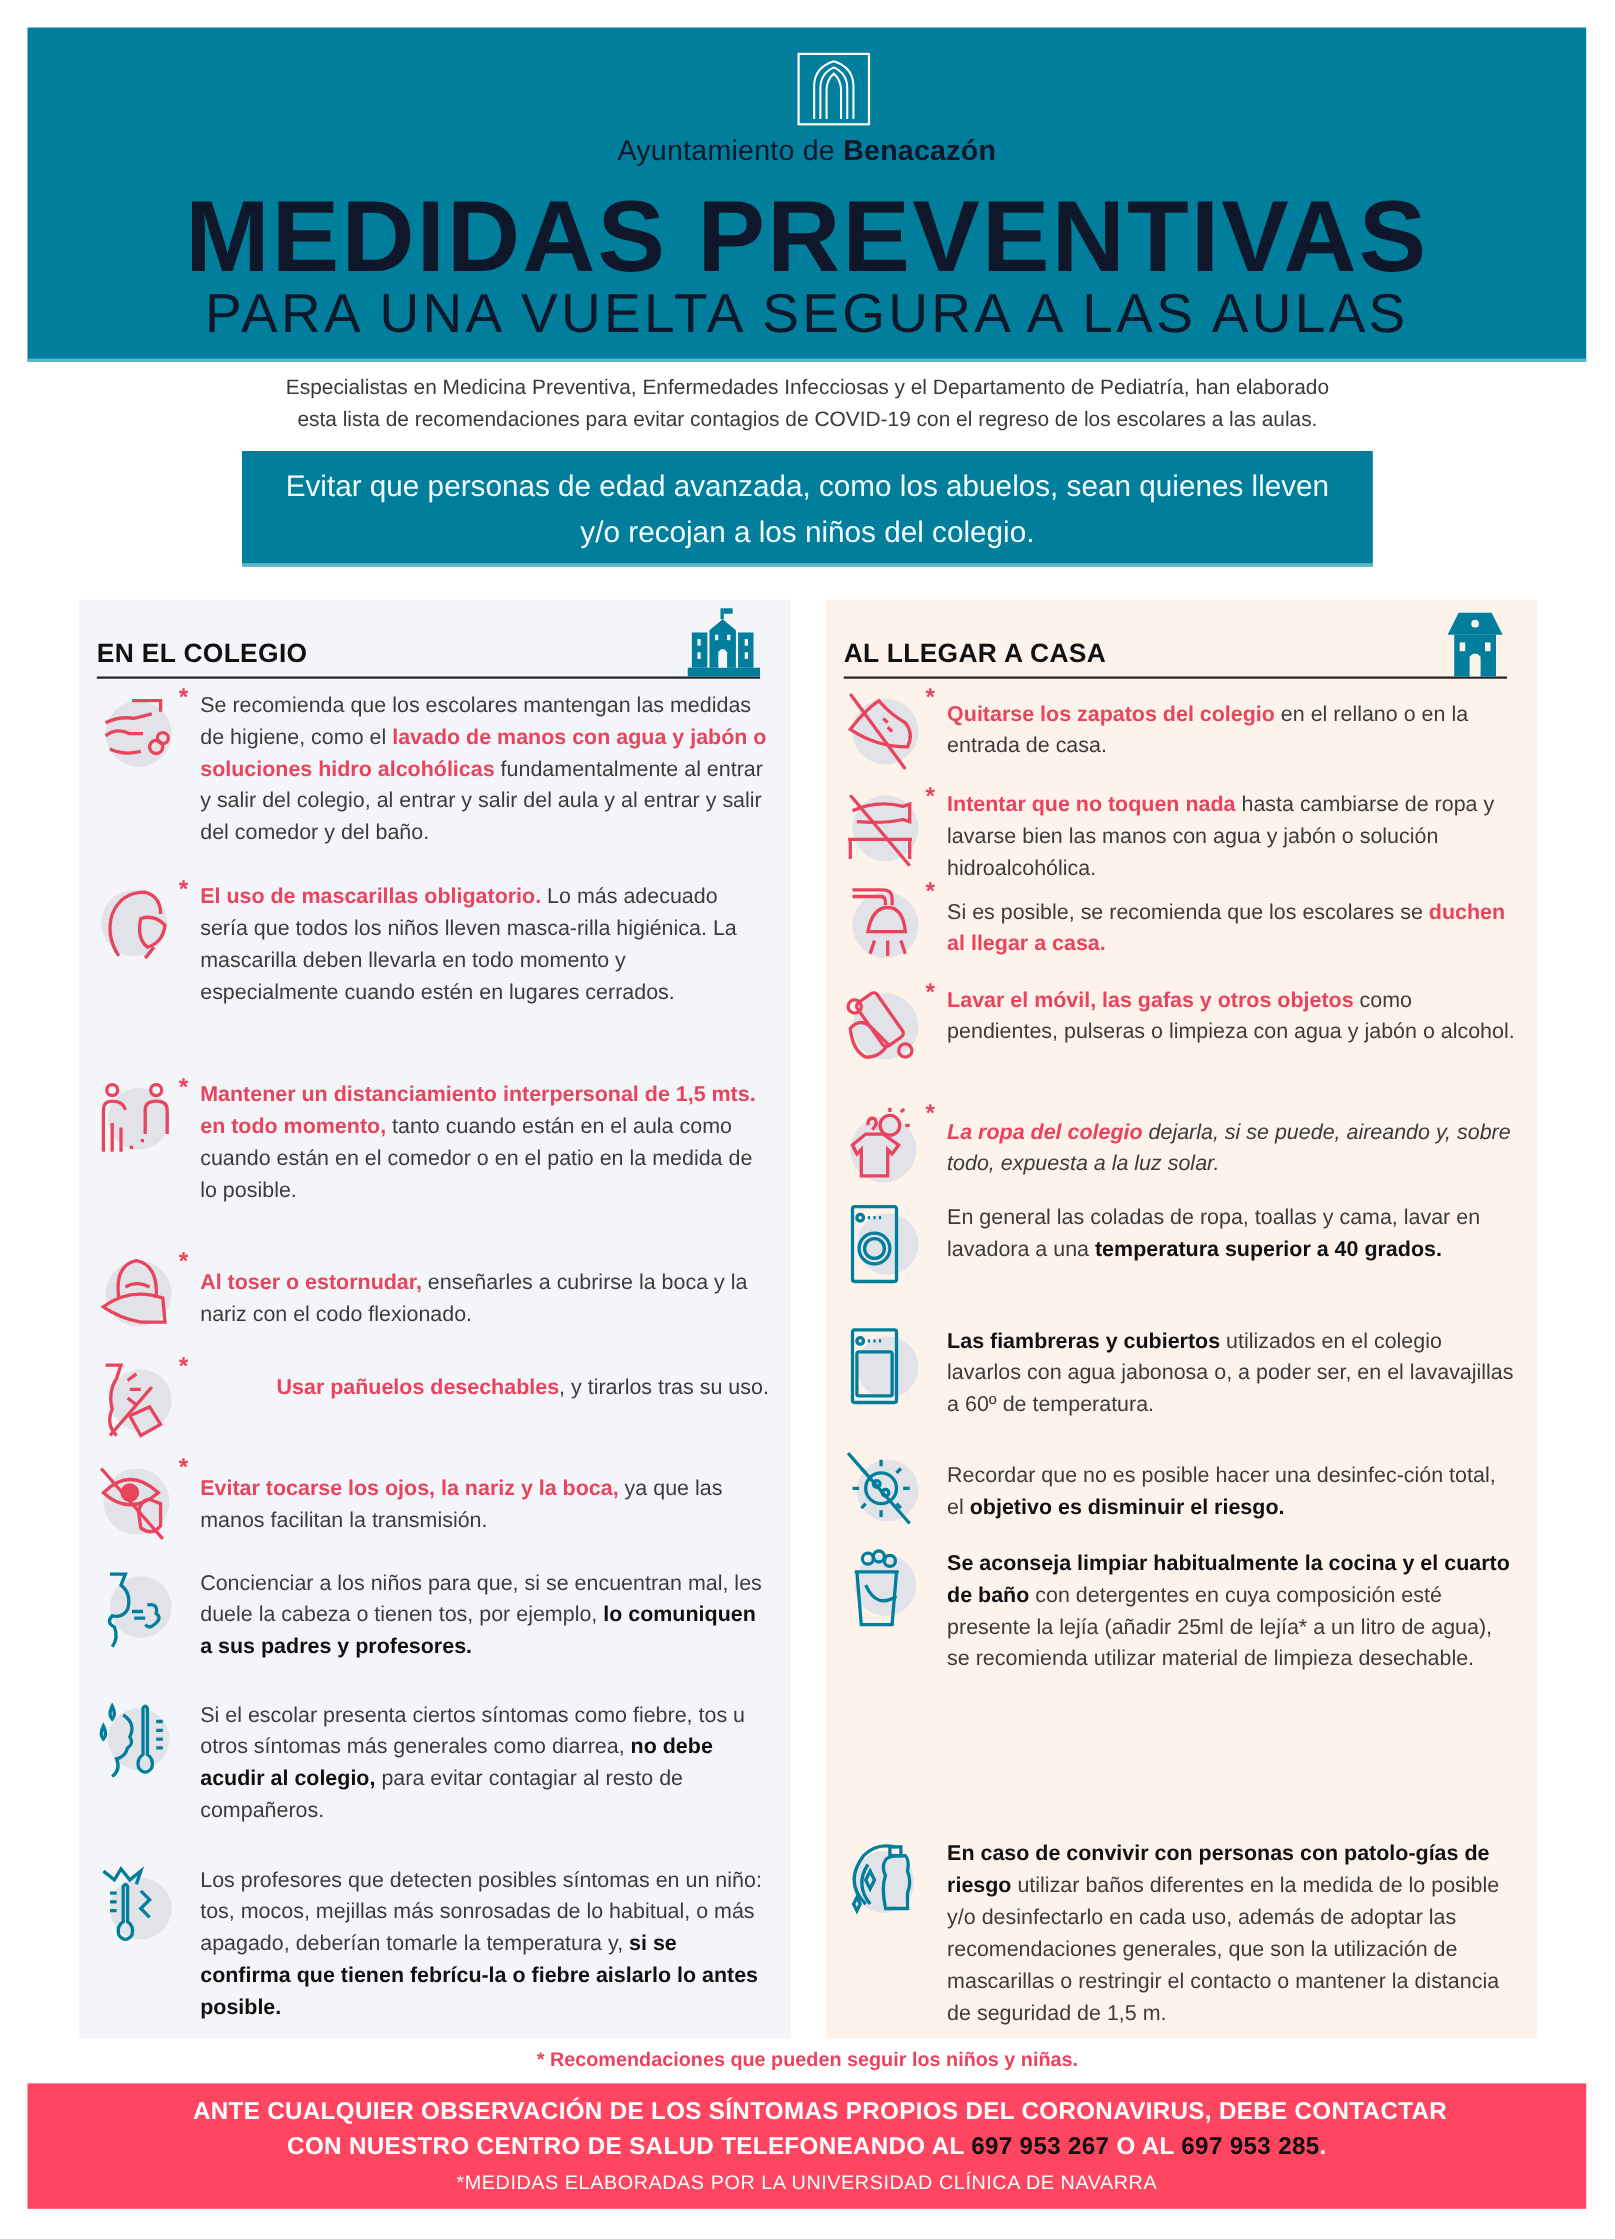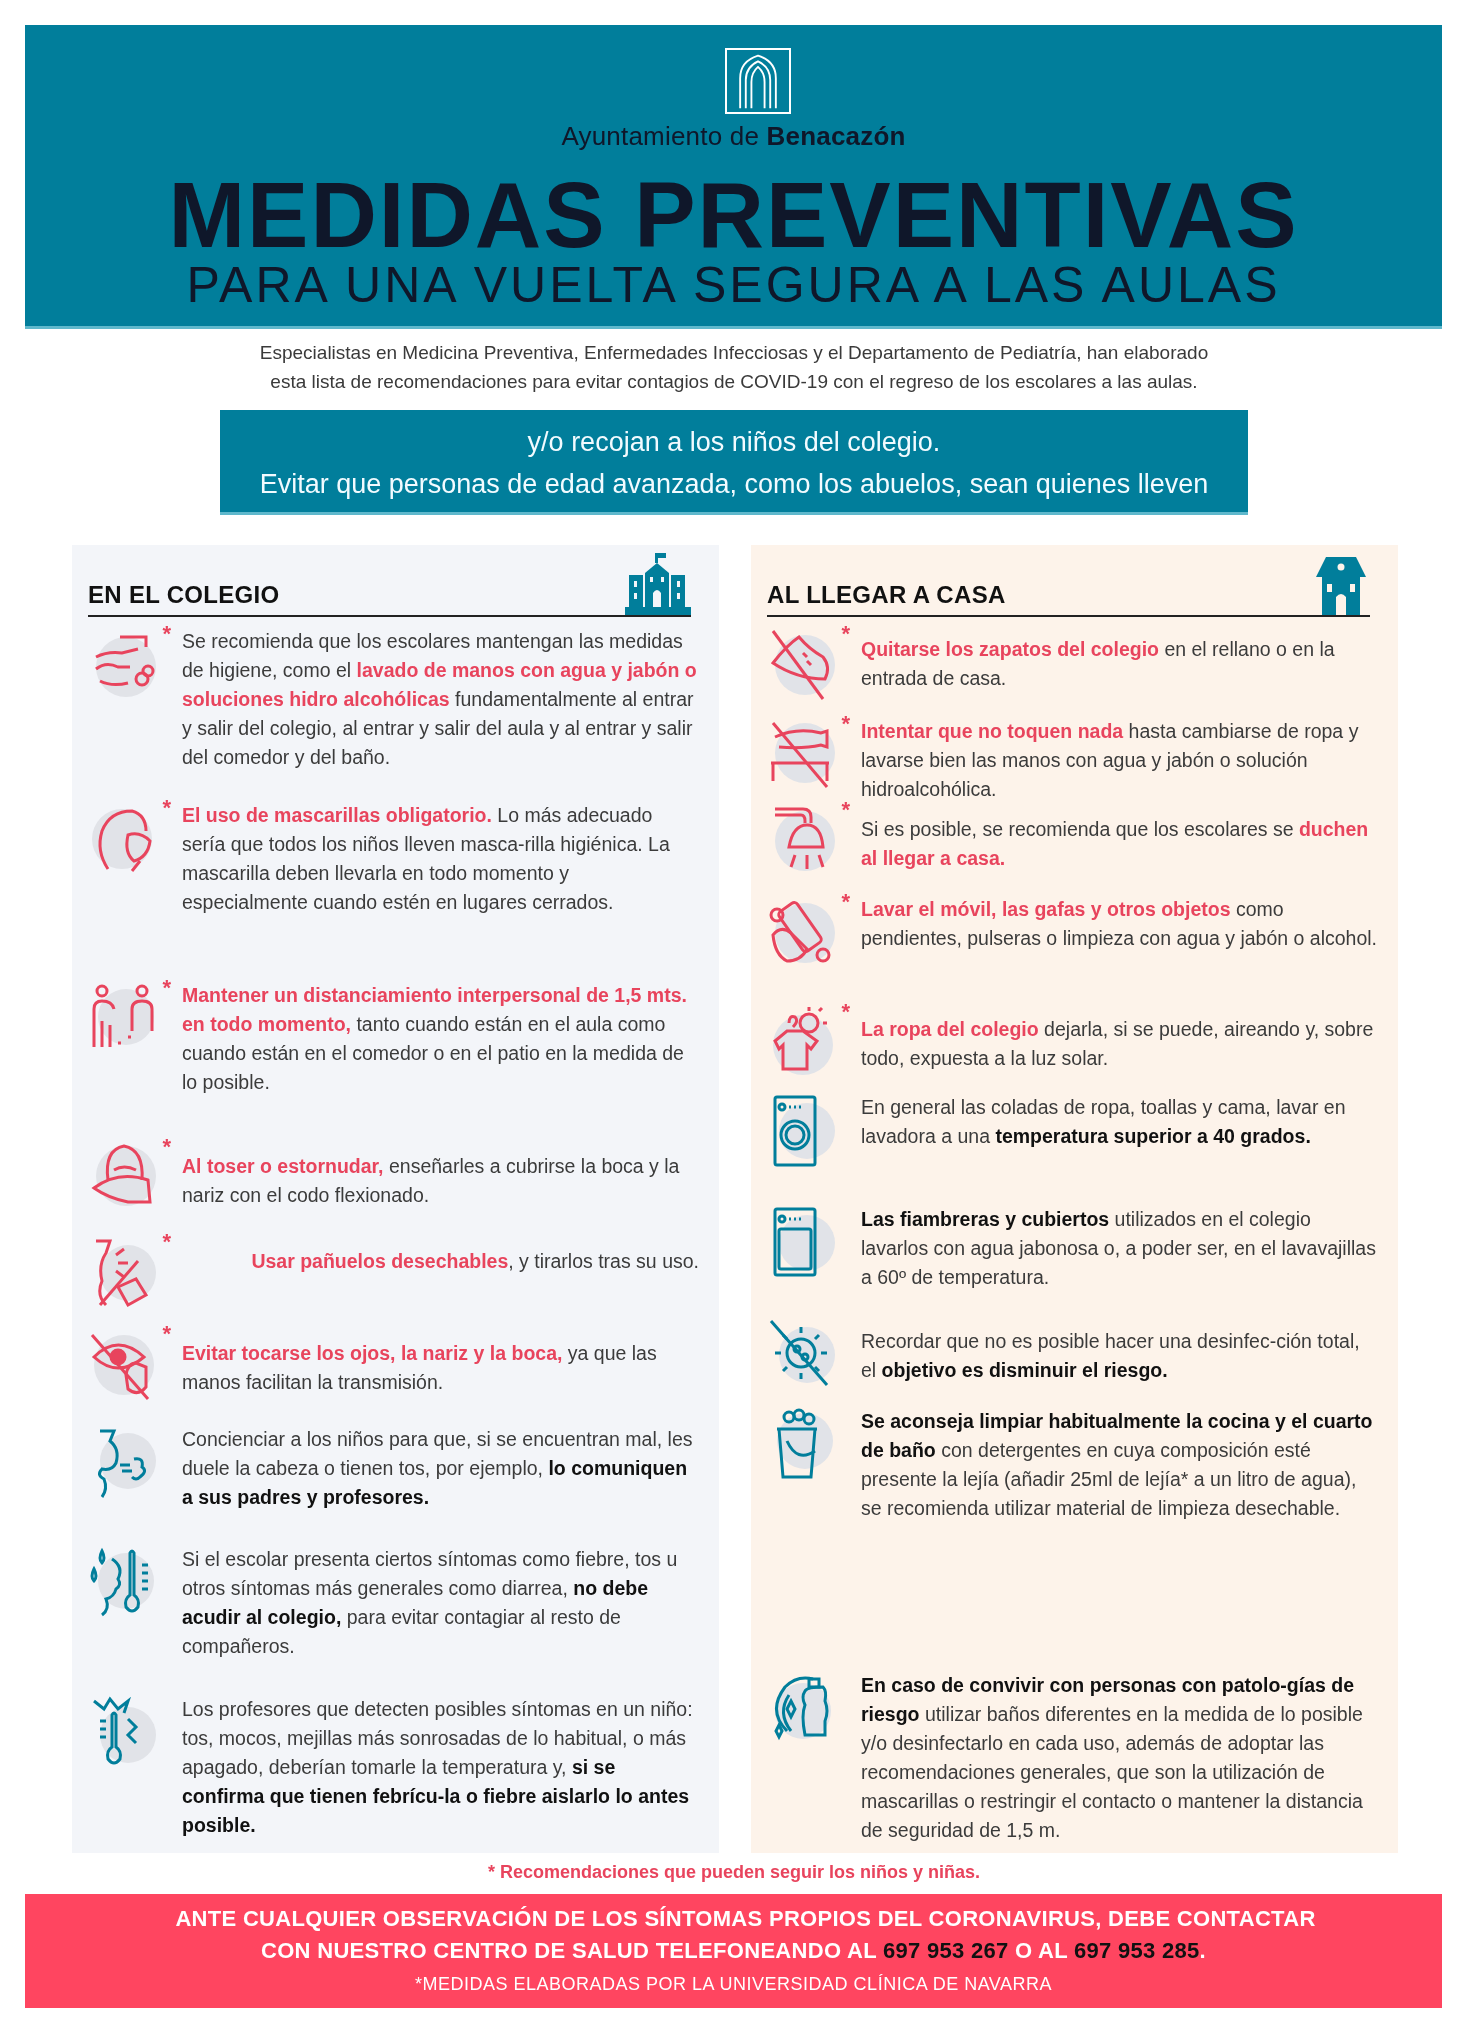--- a/index.html
+++ b/index.html
@@ -106,22 +106,22 @@
   <div class="title">MEDIDAS PREVENTIVAS</div>
   <div class="subtitle">PARA UNA VUELTA SEGURA A LAS AULAS</div>
 </div>
 
 <div class="intro">
   <div>Especialistas en Medicina Preventiva, Enfermedades Infecciosas y el Departamento de Pediatría, han elaborado</div>
   <div>esta lista de recomendaciones para evitar contagios de COVID-19 con el regreso de los escolares a las aulas.</div>
 </div>
 
 <div class="notice">
+  <div>Evitar que personas de edad avanzada, como los abuelos, sean quienes lleven</div>
   <div>y/o recojan a los niños del colegio.</div>
-  <div>Evitar que personas de edad avanzada, como los abuelos, sean quienes lleven</div>
 </div>
 
 <div class="panel left">
   <div class="panel-head">
     <h2>EN EL COLEGIO</h2>
     <div class="head-icon">
       <svg viewBox="0 0 66 66">
         <rect x="30" y="2" width="3" height="10" fill="#017e9b"></rect>
         <rect x="33" y="2" width="8" height="5" fill="#017e9b"></rect>
         <path d="M20 22 L32 12 L44 22 V56 H20 Z" fill="#017e9b"></path>
@@ -366,21 +366,21 @@
           <circle cx="36" cy="40" r="30" fill="#e1e3e8"></circle>
           <g fill="none" stroke="#e8445d" stroke-width="3">
             <circle cx="42" cy="18" r="9"></circle>
             <path d="M42 2 V6 M56 18 H60 M52 6 L55 3"></path>
             <path d="M22 18 Q22 10 28 12 Q32 16 26 22"></path>
             <path d="M8 36 L20 26 H36 L50 36 L44 44 L40 40 V64 H16 V40 L12 44 Z"></path>
           </g>
         </svg>
       <span class="ast">*</span>
     </div>
-    <div class="txt" style="top:10px;"><span></span><span class="hl">La ropa del colegio</span><span> dejarla, si se puede, aireando y, sobre todo, expuesta a la luz solar.</span></div>
+    <div class="txt" style="top:10px;font-style:italic;"><span></span><span class="hl">La ropa del colegio</span><span> dejarla, si se puede, aireando y, sobre todo, expuesta a la luz solar.</span></div>
   </div>
 
   <div class="item" style="top:548px;height:100px;">
     <div class="ico">
       <svg viewBox="0 0 75 75">
           <circle cx="40" cy="38" r="28" fill="#e1e3e8"></circle>
           <g fill="none" stroke="#017e9b" stroke-width="3">
             <rect x="8" y="4" width="40" height="68" rx="2"></rect>
             <circle cx="15" cy="14" r="3"></circle>
             <path d="M22 14 H24 M27 14 H29 M32 14 H34"></path>

